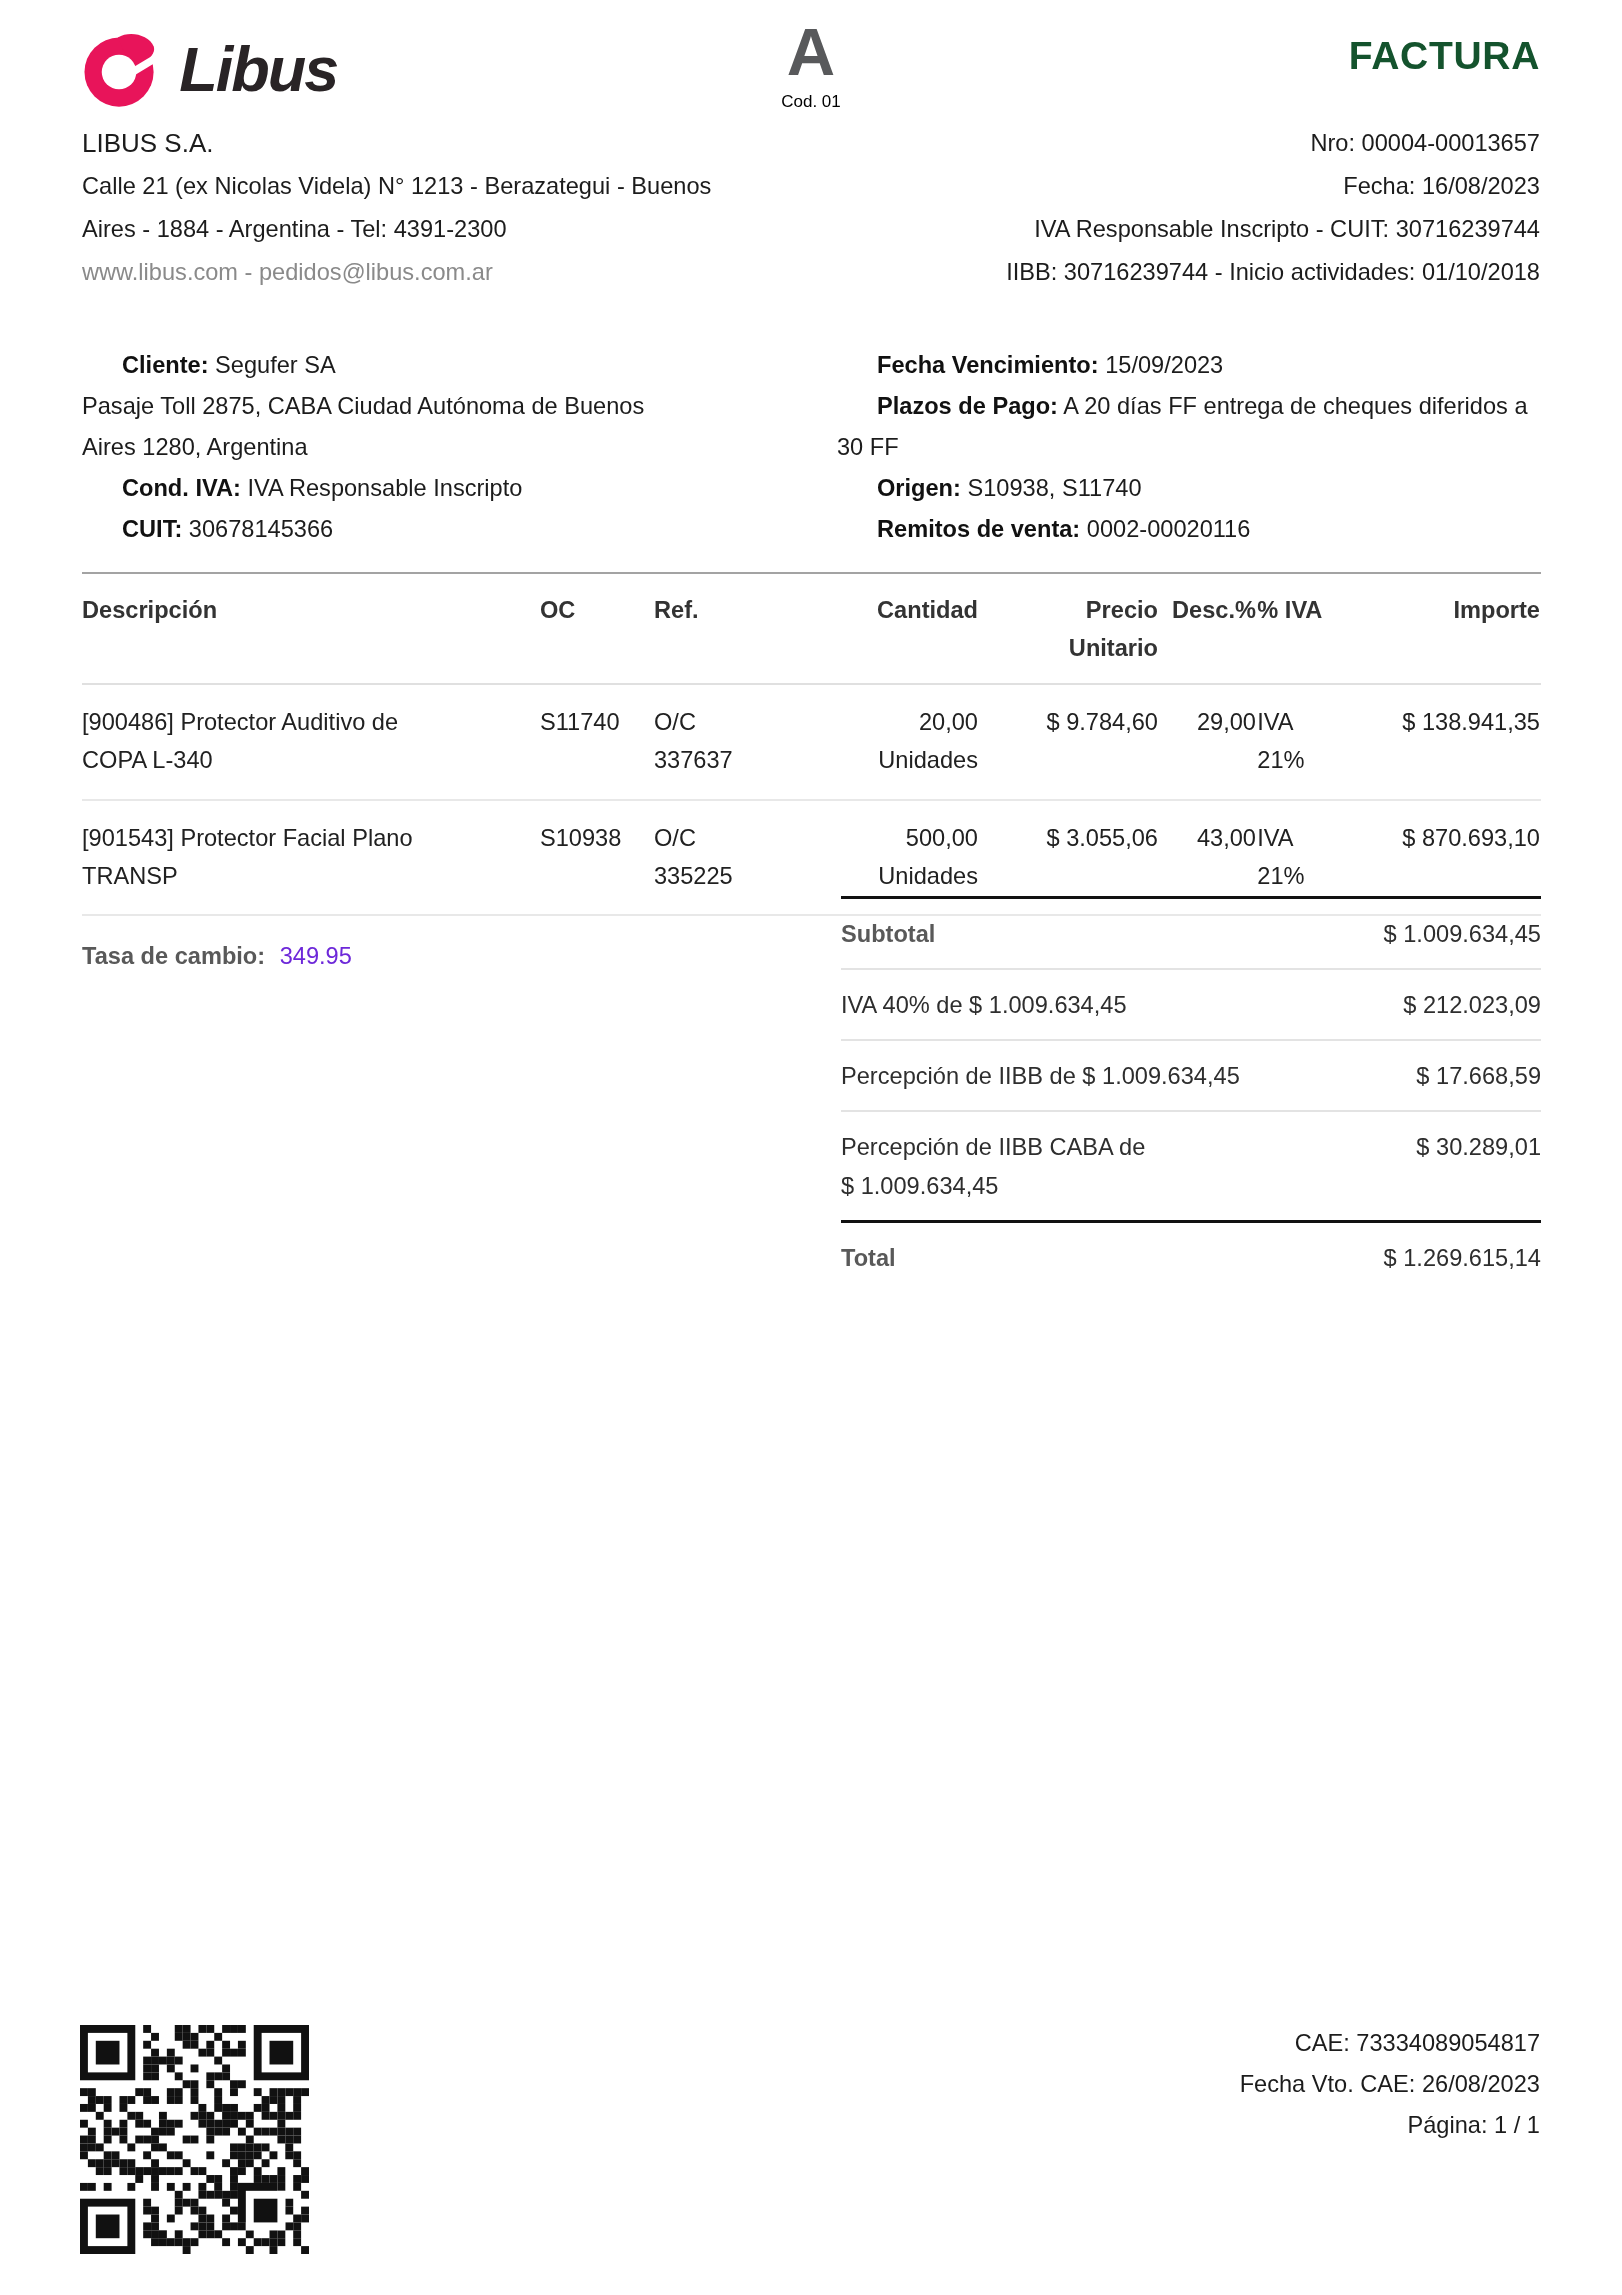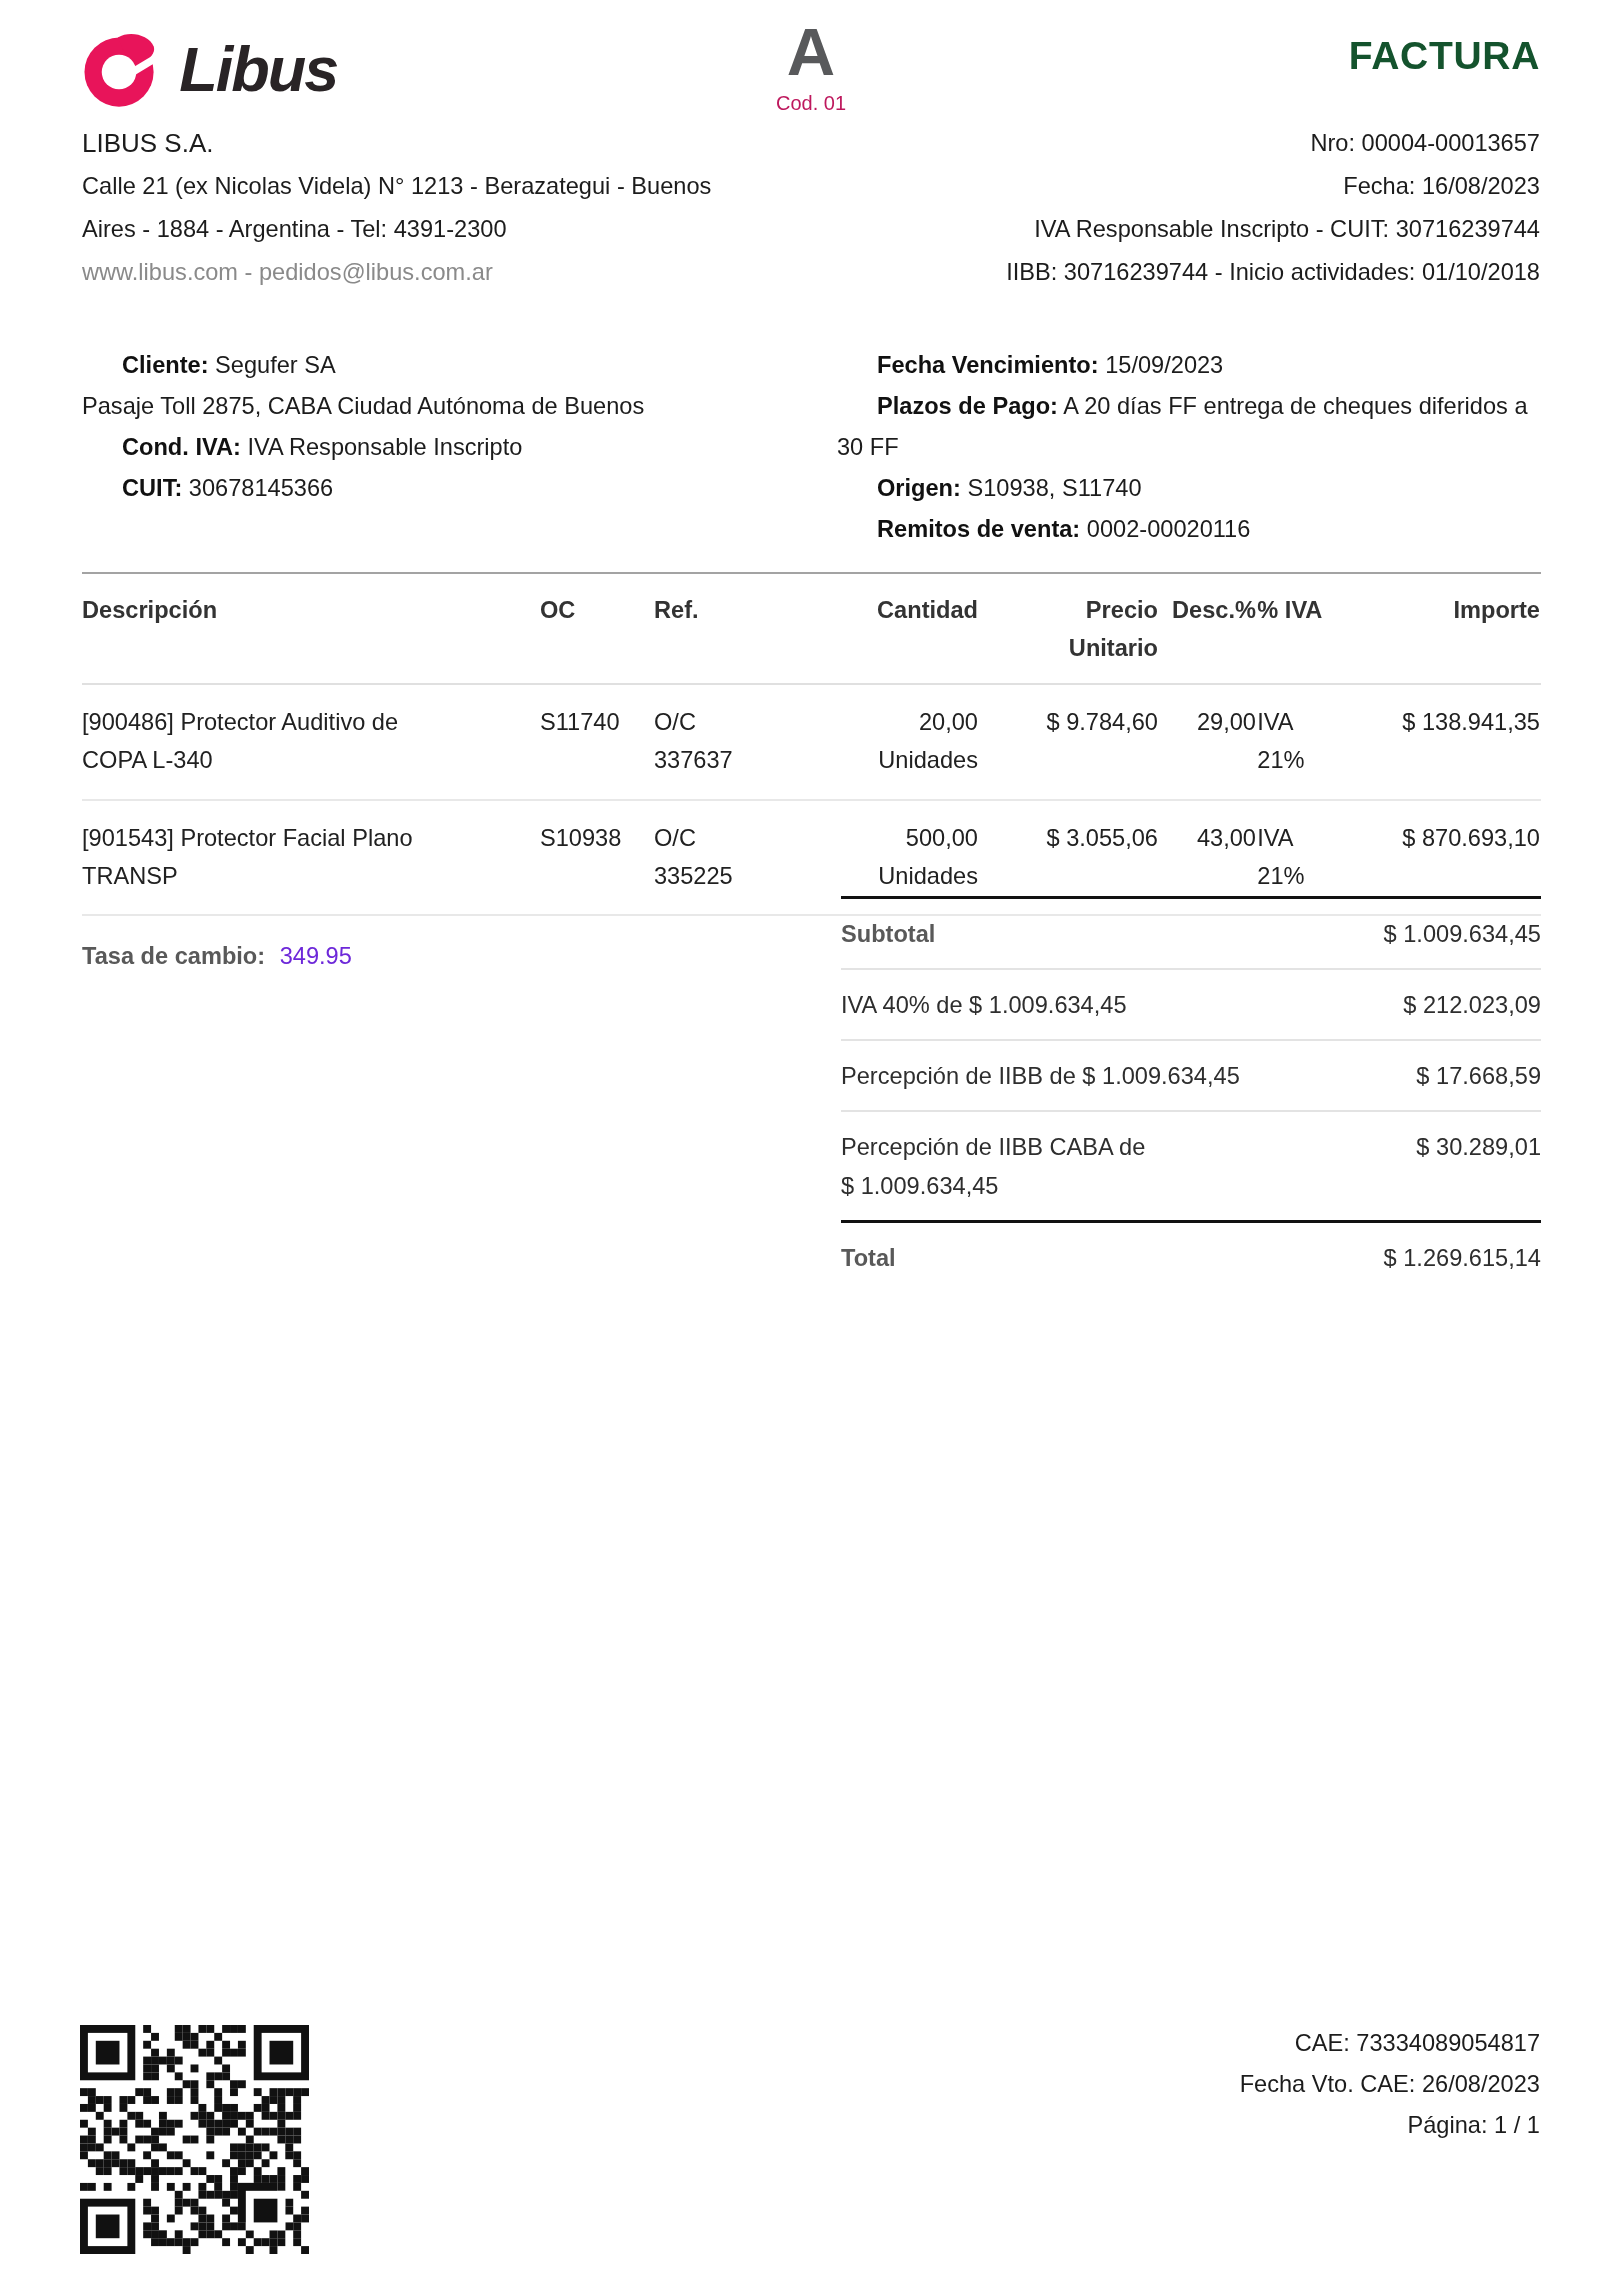--- a/index.html
+++ b/index.html
@@ -10,21 +10,21 @@
     font-family:"Liberation Sans","DejaVu Sans",sans-serif;
     color:#212121;
     overflow:hidden;
   }
   
   .brand{position:absolute;top:27.5px;left:82px;display:flex;align-items:center;gap:18.3px;}
   .brand-icon{width:79px;height:82px;}
   .brand-word{font-size:63px;font-weight:700;font-style:italic;color:#292426;letter-spacing:-2px;}
   .doc-letter-box{position:absolute;top:18.3px;left:739px;width:144px;text-align:center;}
   .doc-letter{font-size:67px;font-weight:600;color:#58595b;line-height:1;}
-  .doc-code{font-size:20px;color:#be185d;margin-top:6.5px;}
+  .doc-code{font-size:17px;color:#000000;margin-top:6.5px;}
   .doc-title{position:absolute;top:34px;right:82px;font-size:39px;font-weight:600;color:#14532d;letter-spacing:0.7px;}
   .company-block{position:absolute;top:122px;left:82px;font-size:23.6px;line-height:43px;color:#1c1c1c;}
   .company-name{font-size:26px;}
   .company-web{color:#8a8a8a;text-decoration:none;}
   .meta-block{position:absolute;top:122px;right:82px;font-size:23.6px;line-height:43px;color:#1c1c1c;text-align:right;}
   
   .client-block{position:absolute;top:345px;left:82px;width:687px;font-size:23.6px;line-height:41px;color:#1c1c1c;}
   .terms-block{position:absolute;top:345px;left:837px;width:707px;font-size:23.6px;line-height:41px;color:#1c1c1c;}
   .lbl{font-weight:700;color:#111;margin-left:40px;}
   
@@ -87,20 +87,21 @@
 <div class="meta-block">
   <div>Nro: 00004-00013657</div>
   <div>Fecha: 16/08/2023</div>
   <div>IVA Responsable Inscripto - CUIT: 30716239744</div>
   <div>IIBB: 30716239744 - Inicio actividades: 01/10/2018</div>
 </div>
 
 <div class="client-block">
   <div><span class="lbl">Cliente:</span> <span>Segufer SA</span></div>
   <div>Pasaje Toll 2875, CABA Ciudad Autónoma de Buenos</div>
+  <div>Aires 1280, Argentina</div>
   <div><span class="lbl">Cond. IVA:</span> <span>IVA Responsable Inscripto</span></div>
   <div><span class="lbl">CUIT:</span> <span>30678145366</span></div>
 </div>
 
 <div class="terms-block">
   <div><span class="lbl">Fecha Vencimiento:</span> <span>15/09/2023</span></div>
   <div><span class="lbl">Plazos de Pago:</span> <span>A 20 días FF entrega de cheques diferidos a 30 FF</span></div>
   <div><span class="lbl">Origen:</span> <span>S10938, S11740</span></div>
   <div><span class="lbl">Remitos de venta:</span> <span>0002-00020116</span></div>
 </div>

